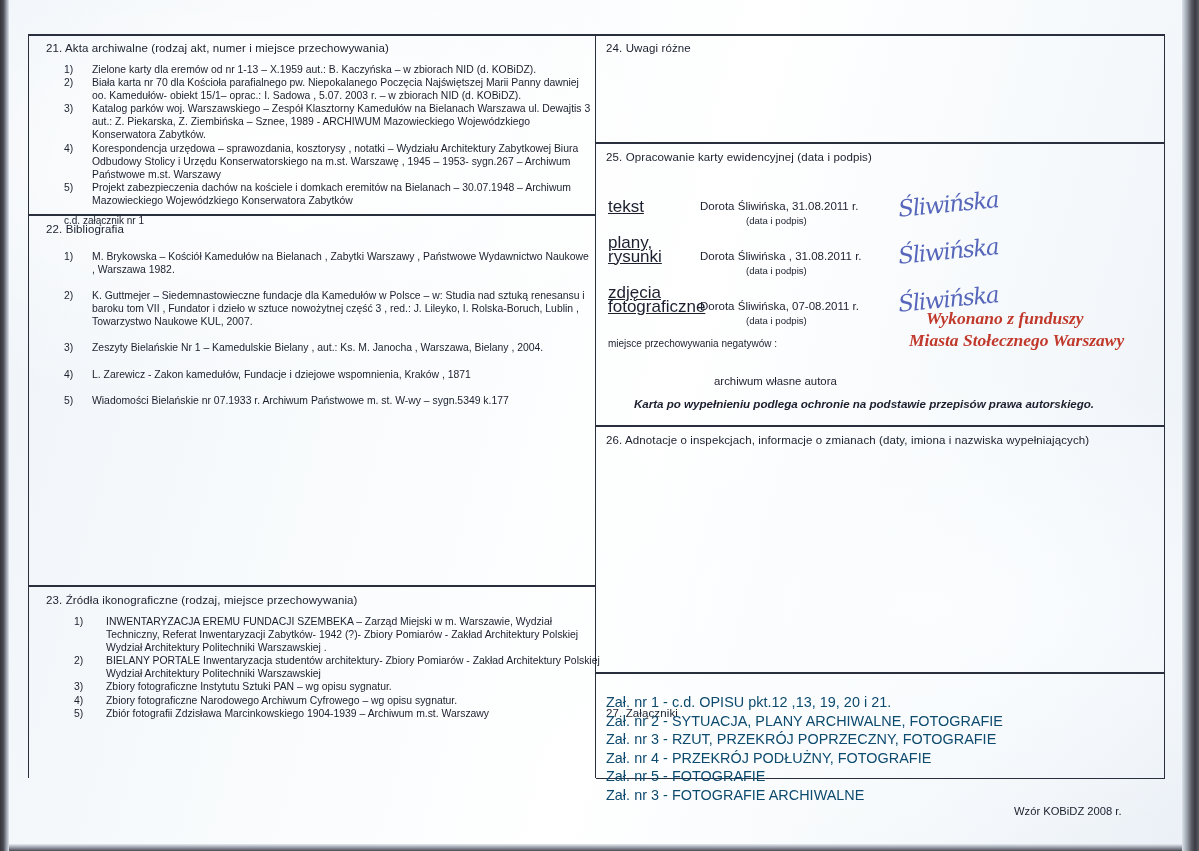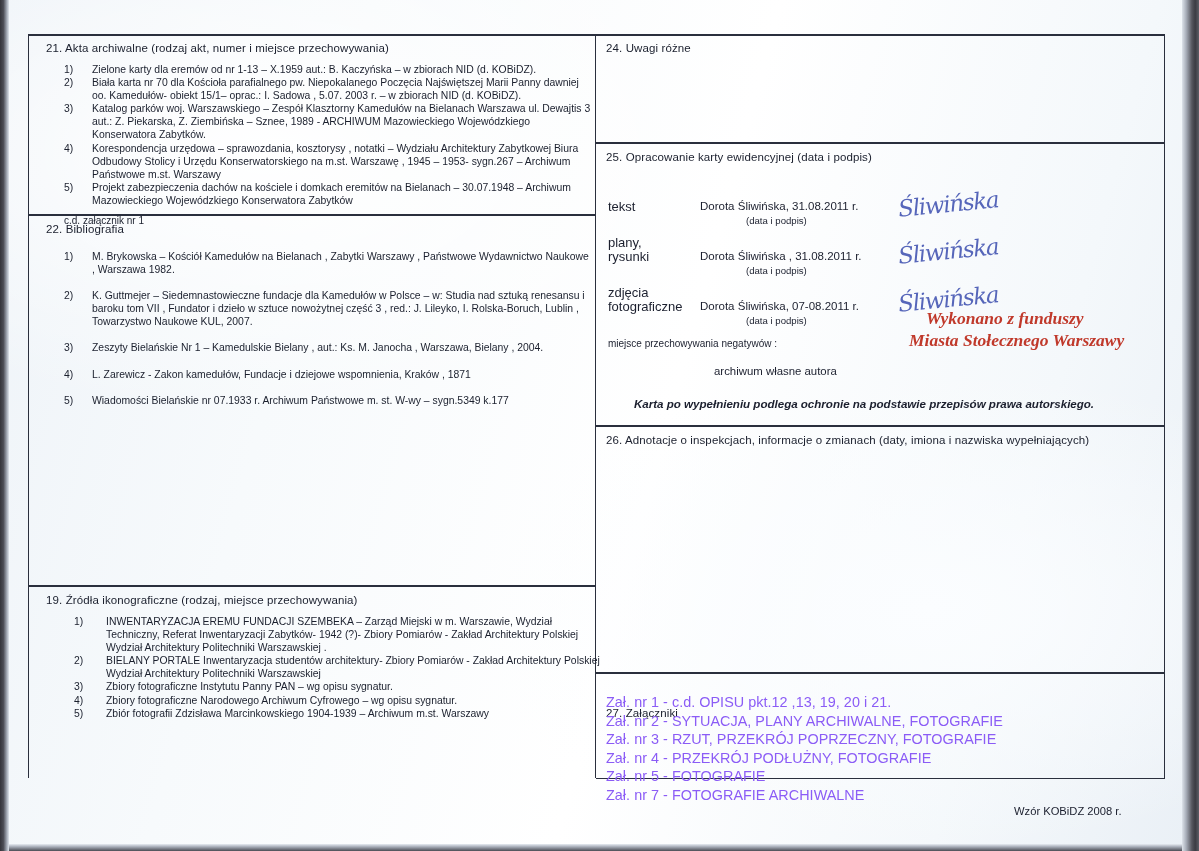--- a/index.html
+++ b/index.html
@@ -94,22 +94,23 @@
     padding-left: 18px;
     margin-top: 17px;
     color: #1a1f2d;
   }
 
   
   .sig-grid { position: relative; }
   .sig-row { position: relative; height: 36px; }
   .sig-kind {
     position: absolute; left: 12px; top: 0;
-    font-size: 13px; line-height: 13.5px;
+    font-size: 17px; line-height: 13.5px;
     white-space: pre-line;
+    text-decoration: underline;
   }
   .sig-name {
     position: absolute; left: 104px; top: 0;
     font-size: 11.5px;
   }
   .sig-caption {
     position: absolute; left: 150px;
     font-size: 9.6px;
   }
   .signature {
@@ -142,21 +143,21 @@
     font-weight: bold;
     letter-spacing: -0.002em;
   }
 
   
   .zal-list { margin: 0; padding: 0; list-style: none; }
   .zal-list li {
     font-size: 14.4px;
     line-height: 18.6px;
     letter-spacing: 0.002em;
-    color: #8b5cf6;
+    color: #0c4a6e;
   }
   .footer-note {
     position: absolute;
     font-size: 11.2px;
   }
 </style>
 </head>
 <body>
 
 <div class="scan">
@@ -199,25 +200,25 @@
         <ol class="nums spaced" style="position:absolute;left:10px;top:216px;width:548px;">
           <li><span class="n">1)</span><span>M. Brykowska – Kościół Kamedułów na Bielanach , Zabytki Warszawy , Państwowe Wydawnictwo Naukowe , Warszawa 1982.</span></li>
           <li><span class="n">2)</span><span>K. Guttmejer – Siedemnastowieczne fundacje dla Kamedułów w Polsce – w: Studia nad sztuką renesansu i baroku tom VII , Fundator i dzieło w sztuce nowożytnej część 3 , red.: J. Lileyko, I. Rolska-Boruch, Lublin , Towarzystwo Naukowe KUL, 2007.</span></li>
           <li><span class="n">3)</span><span>Zeszyty Bielańskie Nr 1 – Kamedulskie Bielany , aut.: Ks. M. Janocha , Warszawa, Bielany , 2004.</span></li>
           <li><span class="n">4)</span><span>L. Zarewicz - Zakon kamedułów, Fundacje i dziejowe wspomnienia,  Kraków , 1871</span></li>
           <li><span class="n">5)</span><span>Wiadomości Bielańskie nr  07.1933 r.  Archiwum Państwowe m. st. W-wy – sygn.5349 k.177</span></li>
         </ol>
       </div>
 
       <div>
-        <div class="sect-title" style="position:absolute;left:10px;top:559px;">19. Źródła ikonograficzne (rodzaj, miejsce przechowywania)</div>
+        <div class="sect-title" style="position:absolute;left:10px;top:559px;">23. Źródła ikonograficzne (rodzaj, miejsce przechowywania)</div>
         <ol class="nums wide" style="position:absolute;left:10px;top:581px;width:556px;">
           <li><span class="n">1)</span><span>INWENTARYZACJA EREMU FUNDACJI SZEMBEKA – Zarząd Miejski w m. Warszawie, Wydział Techniczny, Referat Inwentaryzacji Zabytków- 1942 (?)- Zbiory Pomiarów - Zakład Architektury Polskiej Wydział Architektury Politechniki Warszawskiej .</span></li>
           <li><span class="n">2)</span><span>BIELANY PORTALE Inwentaryzacja studentów architektury-  Zbiory  Pomiarów - Zakład Architektury Polskiej  Wydział Architektury  Politechniki Warszawskiej</span></li>
-          <li><span class="n">3)</span><span>Zbiory fotograficzne Instytutu Panny PAN – wg opisu sygnatur.</span></li>
+          <li><span class="n">3)</span><span>Zbiory fotograficzne Instytutu Sztuki PAN – wg opisu sygnatur.</span></li>
           <li><span class="n">4)</span><span>Zbiory fotograficzne Narodowego Archiwum Cyfrowego – wg opisu sygnatur.</span></li>
           <li><span class="n">5)</span><span>Zbiór fotografii Zdzisława Marcinkowskiego  1904-1939 – Archiwum m.st. Warszawy</span></li>
         </ol>
       </div>
     </div>
 
     <div class="col-right">
 
       <div>
         <div class="sect-title" style="position:absolute;left:10px;top:7px;">24. Uwagi różne</div>
@@ -249,37 +250,37 @@
             <div class="sig-name" style="top:18px;">Dorota Śliwińska, 07-08.2011 r.</div>
             <div class="sig-caption" style="top:33px;">(data i podpis)</div>
             <div class="signature" style="left:302px;top:4px;">Śliwińska</div>
           </div>
         </div>
 
         <div class="stamp" style="left:330px;top:273px;font-family:Liberation Serif, serif;">Wykonano z funduszy</div>
         <div class="stamp" style="left:313px;top:295px;">Miasta Stołecznego Warszawy</div>
 
         <div class="neg-label" style="position:absolute;left:12px;top:304px;">miejsce przechowywania negatywów :</div>
-        <div class="neg-value" style="position:absolute;left:118px;top:331px;">archiwum własne autora</div>
+        <div class="neg-value" style="position:absolute;left:118px;top:341px;">archiwum własne autora</div>
 
         <div class="copyright" style="position:absolute;left:38px;top:363px;">Karta po wypełnieniu podlega ochronie na podstawie przepisów prawa autorskiego.</div>
       </div>
 
       <div>
         <div class="sect-title" style="position:absolute;left:10px;top:399px;">26. Adnotacje o inspekcjach, informacje o zmianach (daty, imiona i nazwiska wypełniających)</div>
       </div>
 
       <div>
         <div class="sect-title" style="position:absolute;left:10px;top:672px;text-align:right;">27. Załączniki</div>
         <ul class="zal-list" style="position:absolute;left:10px;top:659px;width:550px;">
           <li>Zał. nr 1 - c.d. OPISU pkt.12 ,13, 19, 20 i 21.</li>
           <li>Zał. nr 2 - SYTUACJA, PLANY ARCHIWALNE, FOTOGRAFIE</li>
           <li>Zał. nr 3 - RZUT,  PRZEKRÓJ POPRZECZNY, FOTOGRAFIE</li>
           <li>Zał. nr 4 - PRZEKRÓJ PODŁUŻNY, FOTOGRAFIE</li>
           <li>Zał. nr 5 - FOTOGRAFIE</li>
-          <li>Zał. nr 7 - FOTOGRAFIE ARCHIWALNE</li>
+          <li>Zał. nr 3 - FOTOGRAFIE ARCHIWALNE</li>
         </ul>
       </div>
     </div>
   </div>
 
   <div class="footer-note" style="left:1014px;top:805px;">Wzór KOBiDZ 2008 r.</div>
 </div>
 
 </body></html>

